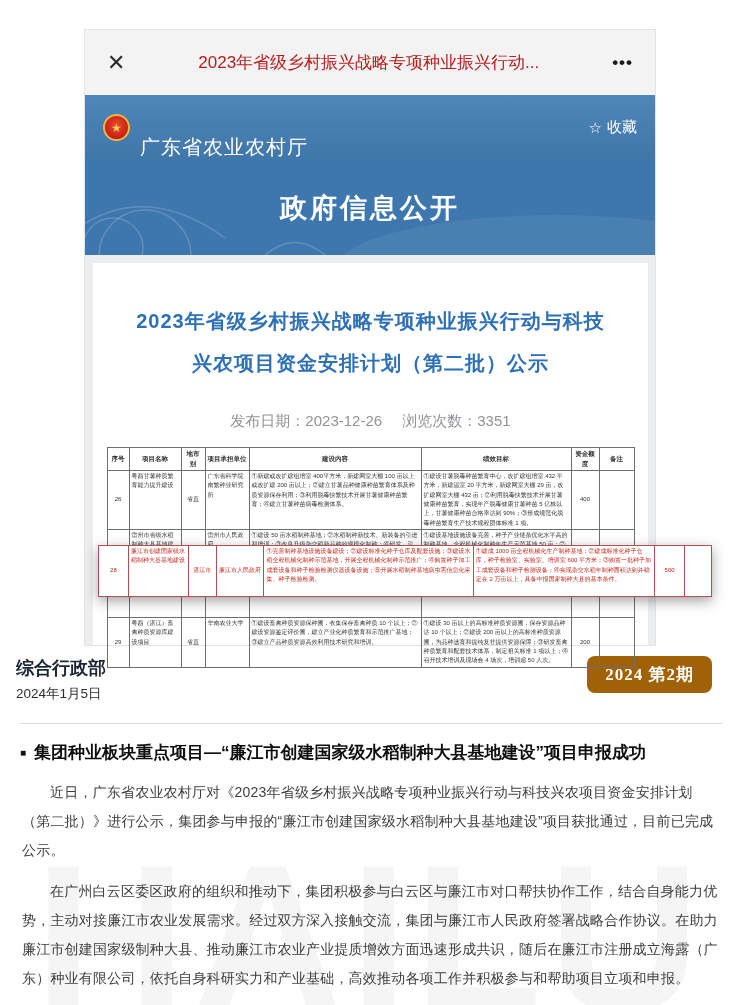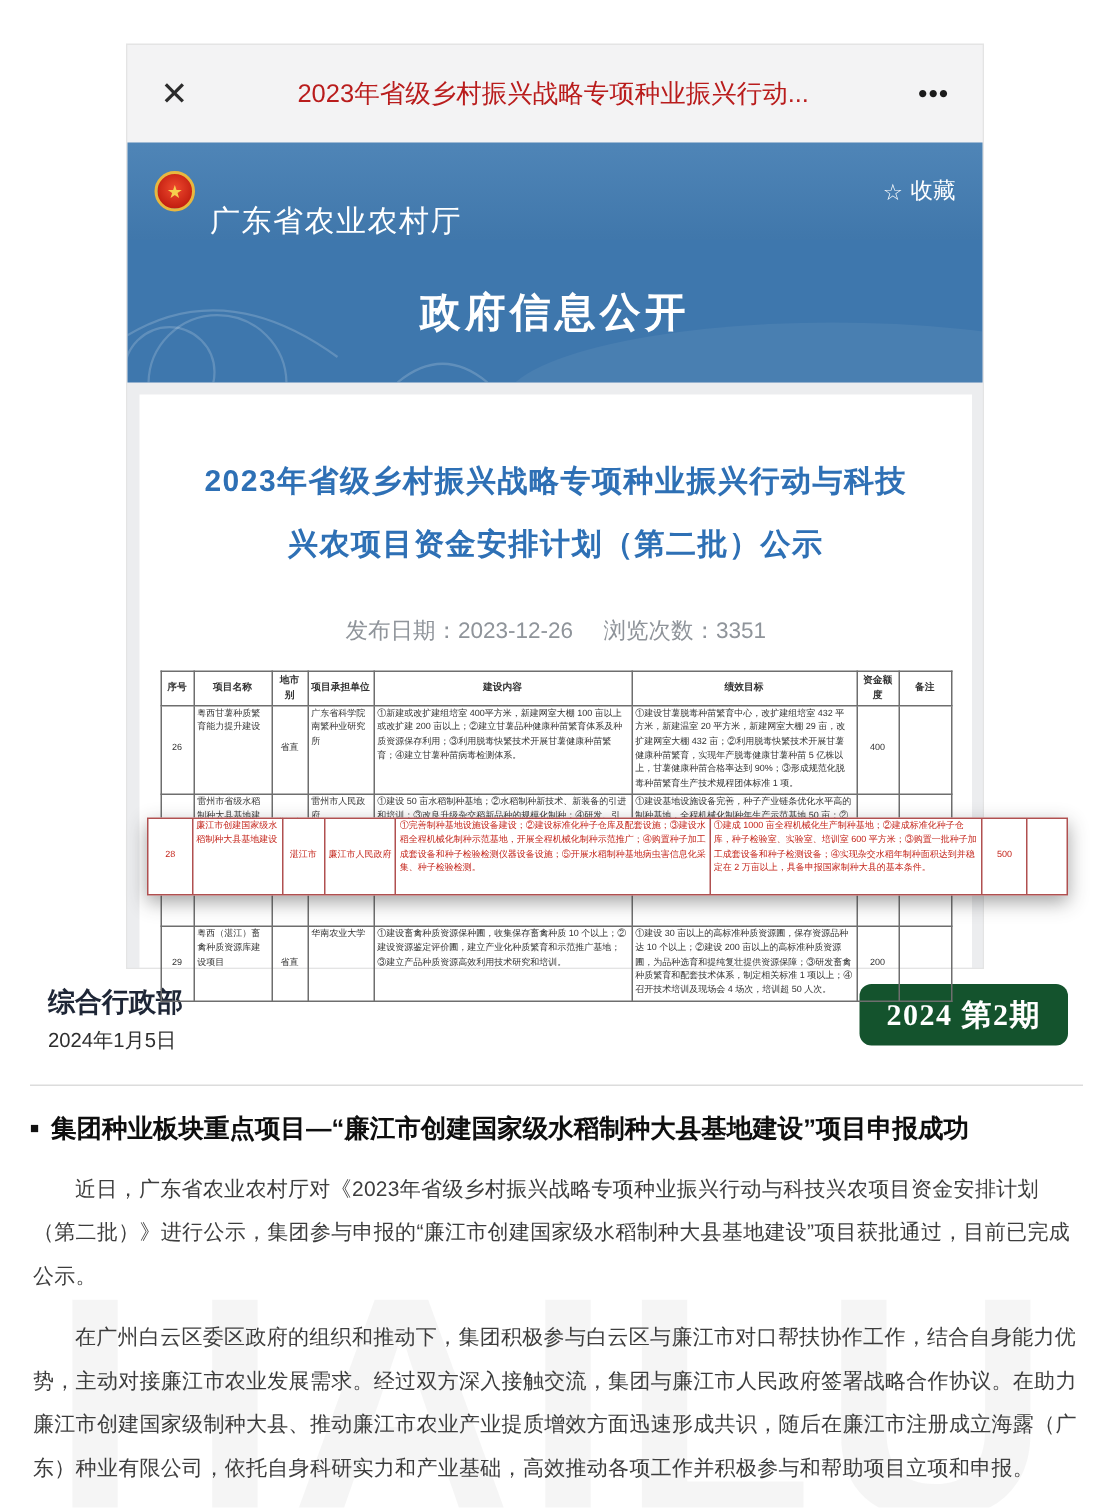--- a/index.html
+++ b/index.html
@@ -72,26 +72,26 @@
   }
   .hl-row .c {
     border-right:1px solid #b05050; font-size:6px; line-height:1.55; padding:1px 2px;
     display:flex; align-items:center; justify-content:center; text-align:center;
     word-break:break-all; overflow:hidden;
   }
   .hl-row .c.long { text-align:left; align-items:flex-start; display:block; }
   .hl-row .c:last-child { border-right:none; }
   
   .lower { position:absolute; left:0; top:652px; width:740px; z-index:1; }
-  .dept-row { display:flex; justify-content:space-between; align-items:flex-start; padding:4px 28px 0 32px; }
+  .dept-row { display:flex; justify-content:space-between; align-items:flex-start; padding:4px 28px 0 16px; }
   .dept-name { font-family:"Liberation Serif", serif; font-size:18px; font-weight:bold; color:#1e2636; }
   .dept-date { font-family:Liberation Sans, sans-serif; font-size:13.5px; color:#2e2e2e; margin-top:5px; }
   .issue-badge {
-    background:#14532d; color:#ffffff; font-family:"Liberation Serif", serif;
-    font-size:20px; font-weight:bold; padding:7px 18px; border-radius:8px; letter-spacing:1px;
+    background:#a16207; color:#ffffff; font-family:"Liberation Serif", serif;
+    font-size:17px; font-weight:bold; padding:7px 18px; border-radius:8px; letter-spacing:1px;
   }
   .divider { height:1px; background:#dcdcdc; margin:20px 18px 15px 20px; }
   .headline {
     padding:0 20px; font-size:17px; font-weight:bold; color:#0e0e0e; line-height:1.6;
     display:flex; align-items:flex-start; gap:8px;
   }
   .headline .bullet { font-size:10px; line-height:27px; color:#111; }
   .para {
     padding:0 22px; font-size:14px; color:#3d3d3d; line-height:29px;
     text-indent:2em; margin-top:12px; letter-spacing:0.2px;

